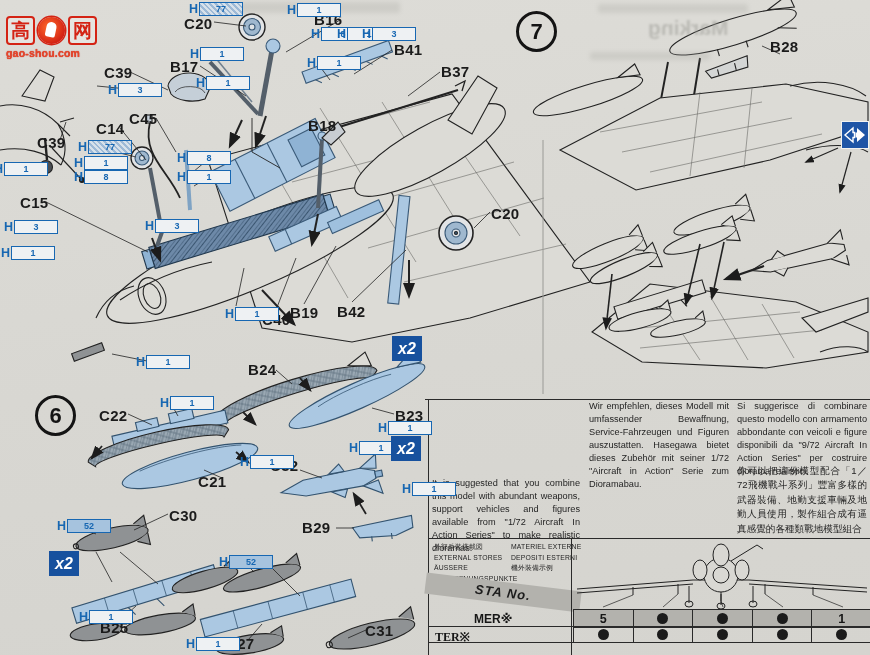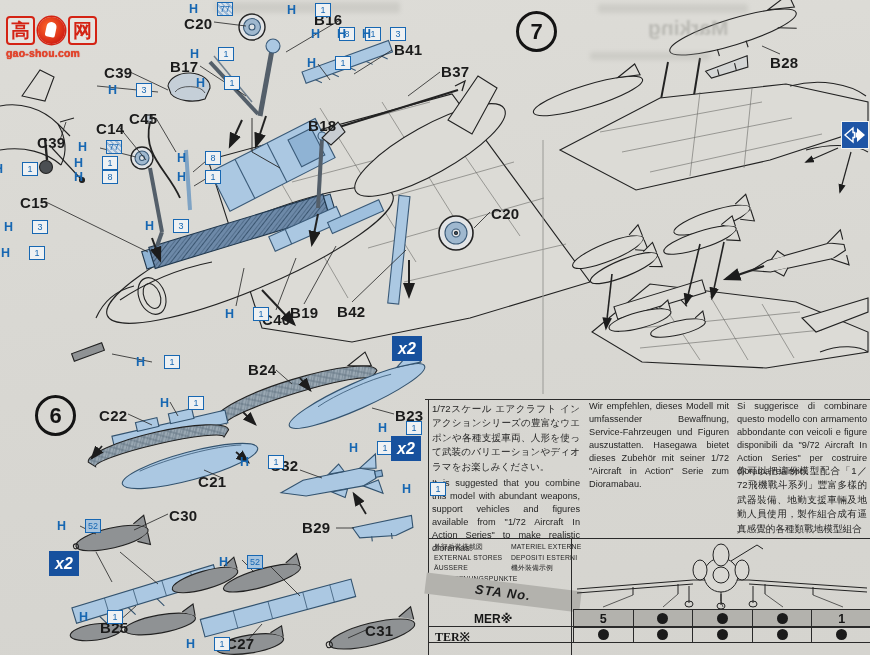--- a/index.html
+++ b/index.html
@@ -3,22 +3,22 @@
 <meta charset="utf-8">
 <style>
   html,body{margin:0;padding:0;background:#8b8b88;}
   .stage{position:relative;width:870px;height:655px;overflow:hidden;
     background:linear-gradient(175deg,#dddcd7 0%,#d8d7d2 55%,#d5d4cf 100%);
     font-family:"Liberation Sans","DejaVu Sans",sans-serif;}
   .art{position:absolute;left:0;top:0;}
   .part-label{position:absolute;font-size:15px;font-weight:700;color:#1b1b1b;letter-spacing:.3px;white-space:nowrap;}
   .h-callout{position:absolute;display:flex;align-items:center;white-space:nowrap;}
   .h-callout .hl{color:#1767b2;font-weight:700;font-size:12.5px;margin-right:1px;}
-  .h-callout .hbox{display:inline-block;min-width:10px;padding:0 2px;height:12px;line-height:12px;
-     border:1.6px solid #1767b2;background:#eef1f3;color:#1767b2;font-weight:400;font-size:9px;text-align:center;margin-left:18px;}
+  .h-callout .hbox{display:inline-block;min-width:10px;padding:0 16px;height:12px;line-height:12px;
+     border:1.6px solid #1767b2;background:#eef1f3;color:#1767b2;font-weight:700;font-size:9px;text-align:center;}
   .h-callout .hbox.hatch{background:repeating-linear-gradient(45deg,#d7e1ea 0 2px,#9db9d6 2px 4px);}
   .h-callout .hbox.chip{background:#a6c3de;}
   .x2-badge{position:absolute;width:30px;height:25px;background:#17519e;color:#fff;
      display:flex;align-items:center;justify-content:center;font-weight:700;font-style:italic;font-size:16px;}
   .step-circle{position:absolute;width:35px;height:35px;border:3px solid #141414;border-radius:50%;
      display:flex;align-items:center;justify-content:center;font-size:22px;font-weight:700;color:#141414;}
   .note{position:absolute;font-size:9.2px;line-height:1.42;color:#242424;text-align:justify;}
   .note.cjk{font-size:9.6px;line-height:1.5;}
   .rule-h{position:absolute;background:#2a2a2a;height:1px;}
   .rule-v{position:absolute;background:#2a2a2a;width:1px;}
@@ -367,21 +367,20 @@
     <svg width="28" height="28" viewBox="0 0 28 28">
       <rect x="0.5" y="0.5" width="27" height="27" fill="#1e55a6" stroke="#f2f2f0" stroke-width="1"></rect>
       <path d="M12,7 L4,14 L12,21 V16.5 H13.5 V11.5 H12 Z" fill="none" stroke="#fff" stroke-width="1.4"></path>
       <path d="M16,7 L24,14 L16,21 V16.5 H14.5 V11.5 H16 Z" fill="#fff"></path>
     </svg>
   </div>
 
   <div class="rule-h" style="left:425px;top:399px;width:445px;"></div>
   <div class="rule-v" style="left:428px;top:399px;height:256px;"></div>
 
-  <div class="note cjk" style="left:432px;top:402px;width:148px;">1/72スケール エアクラフト イン アクションシリーズの豊富なウエポンや各種支援車両、人形を使って武装のバリエーションやディオラマをお楽しみください。</div>
   <div class="note" style="left:432px;top:477px;width:148px;">It is suggested that you combine this model with abundant weapons, support vehicles and figures available from "1/72 Aircraft In Action Series" to make realistic dioramas.</div>
   <div class="note" style="left:589px;top:400px;width:140px;">Wir empfehlen, dieses Modell mit umfassender Bewaffnung, Service-Fahrzeugen und Figuren auszustatten. Hasegawa bietet dieses Zubehör mit seiner 1/72 "Aircraft in Action" Serie zum Dioramabau.</div>
   <div class="note" style="left:737px;top:400px;width:130px;">Si suggerisce di combinare questo modello con armamento abbondante con veicoli e figure disponibili da "9/72 Aircraft In Action Series" per costruire diorama realistici.</div>
   <div class="note cjk" style="left:737px;top:464px;width:130px;">你可以把這份模型配合「1／72飛機戰斗系列」豐富多樣的武器裝備、地勤支援車輛及地勤人員使用，製作組合成有逼真感覺的各種類戰地模型組合</div>
 
   <div class="sta-table">
     <div class="hdr-stack" id="hdr-left" style="left:5px;top:3px;">
         <div>外部兵装搭載図</div>
         <div>EXTERNAL STORES</div>
         <div>ÄUSSERE</div>
@@ -467,21 +466,21 @@
     <div class="part-label" style="left: 441px; top: 63px;">B37</div>
     <div class="part-label" style="left: 129px; top: 110px;">C45</div>
     <div class="part-label" style="left: 96px; top: 120px;">C14</div>
     <div class="part-label" style="left: 308px; top: 117px;">B18</div>
     <div class="part-label" style="left: 37px; top: 134px;">C39</div>
     <div class="part-label" style="left: 20px; top: 194px;">C15</div>
     <div class="part-label" style="left: 491px; top: 205px;">C20</div>
     <div class="part-label" style="left: 262px; top: 311px;">C40</div>
     <div class="part-label" style="left: 290px; top: 304px;">B19</div>
     <div class="part-label" style="left: 337px; top: 303px;">B42</div>
-    <div class="part-label" style="left: 770px; top: 38px; margin-top: 16px;">B28</div>
+    <div class="part-label" style="left: 770px; top: 38px;">B28</div>
     <div class="part-label" style="left: 248px; top: 361px;">B24</div>
     <div class="part-label" style="left: 99px; top: 407px;">C22</div>
     <div class="part-label" style="left: 395px; top: 407px;">B23</div>
     <div class="part-label" style="left: 270px; top: 457px;">C32</div>
     <div class="part-label" style="left: 198px; top: 473px;">C21</div>
     <div class="part-label" style="left: 169px; top: 507px;">C30</div>
     <div class="part-label" style="left: 302px; top: 519px;">B29</div>
     <div class="part-label" style="left: 100px; top: 619px;">B25</div>
     <div class="part-label" style="left: 226px; top: 635px;">C27</div>
     <div class="part-label" style="left: 365px; top: 622px;">C31</div>

